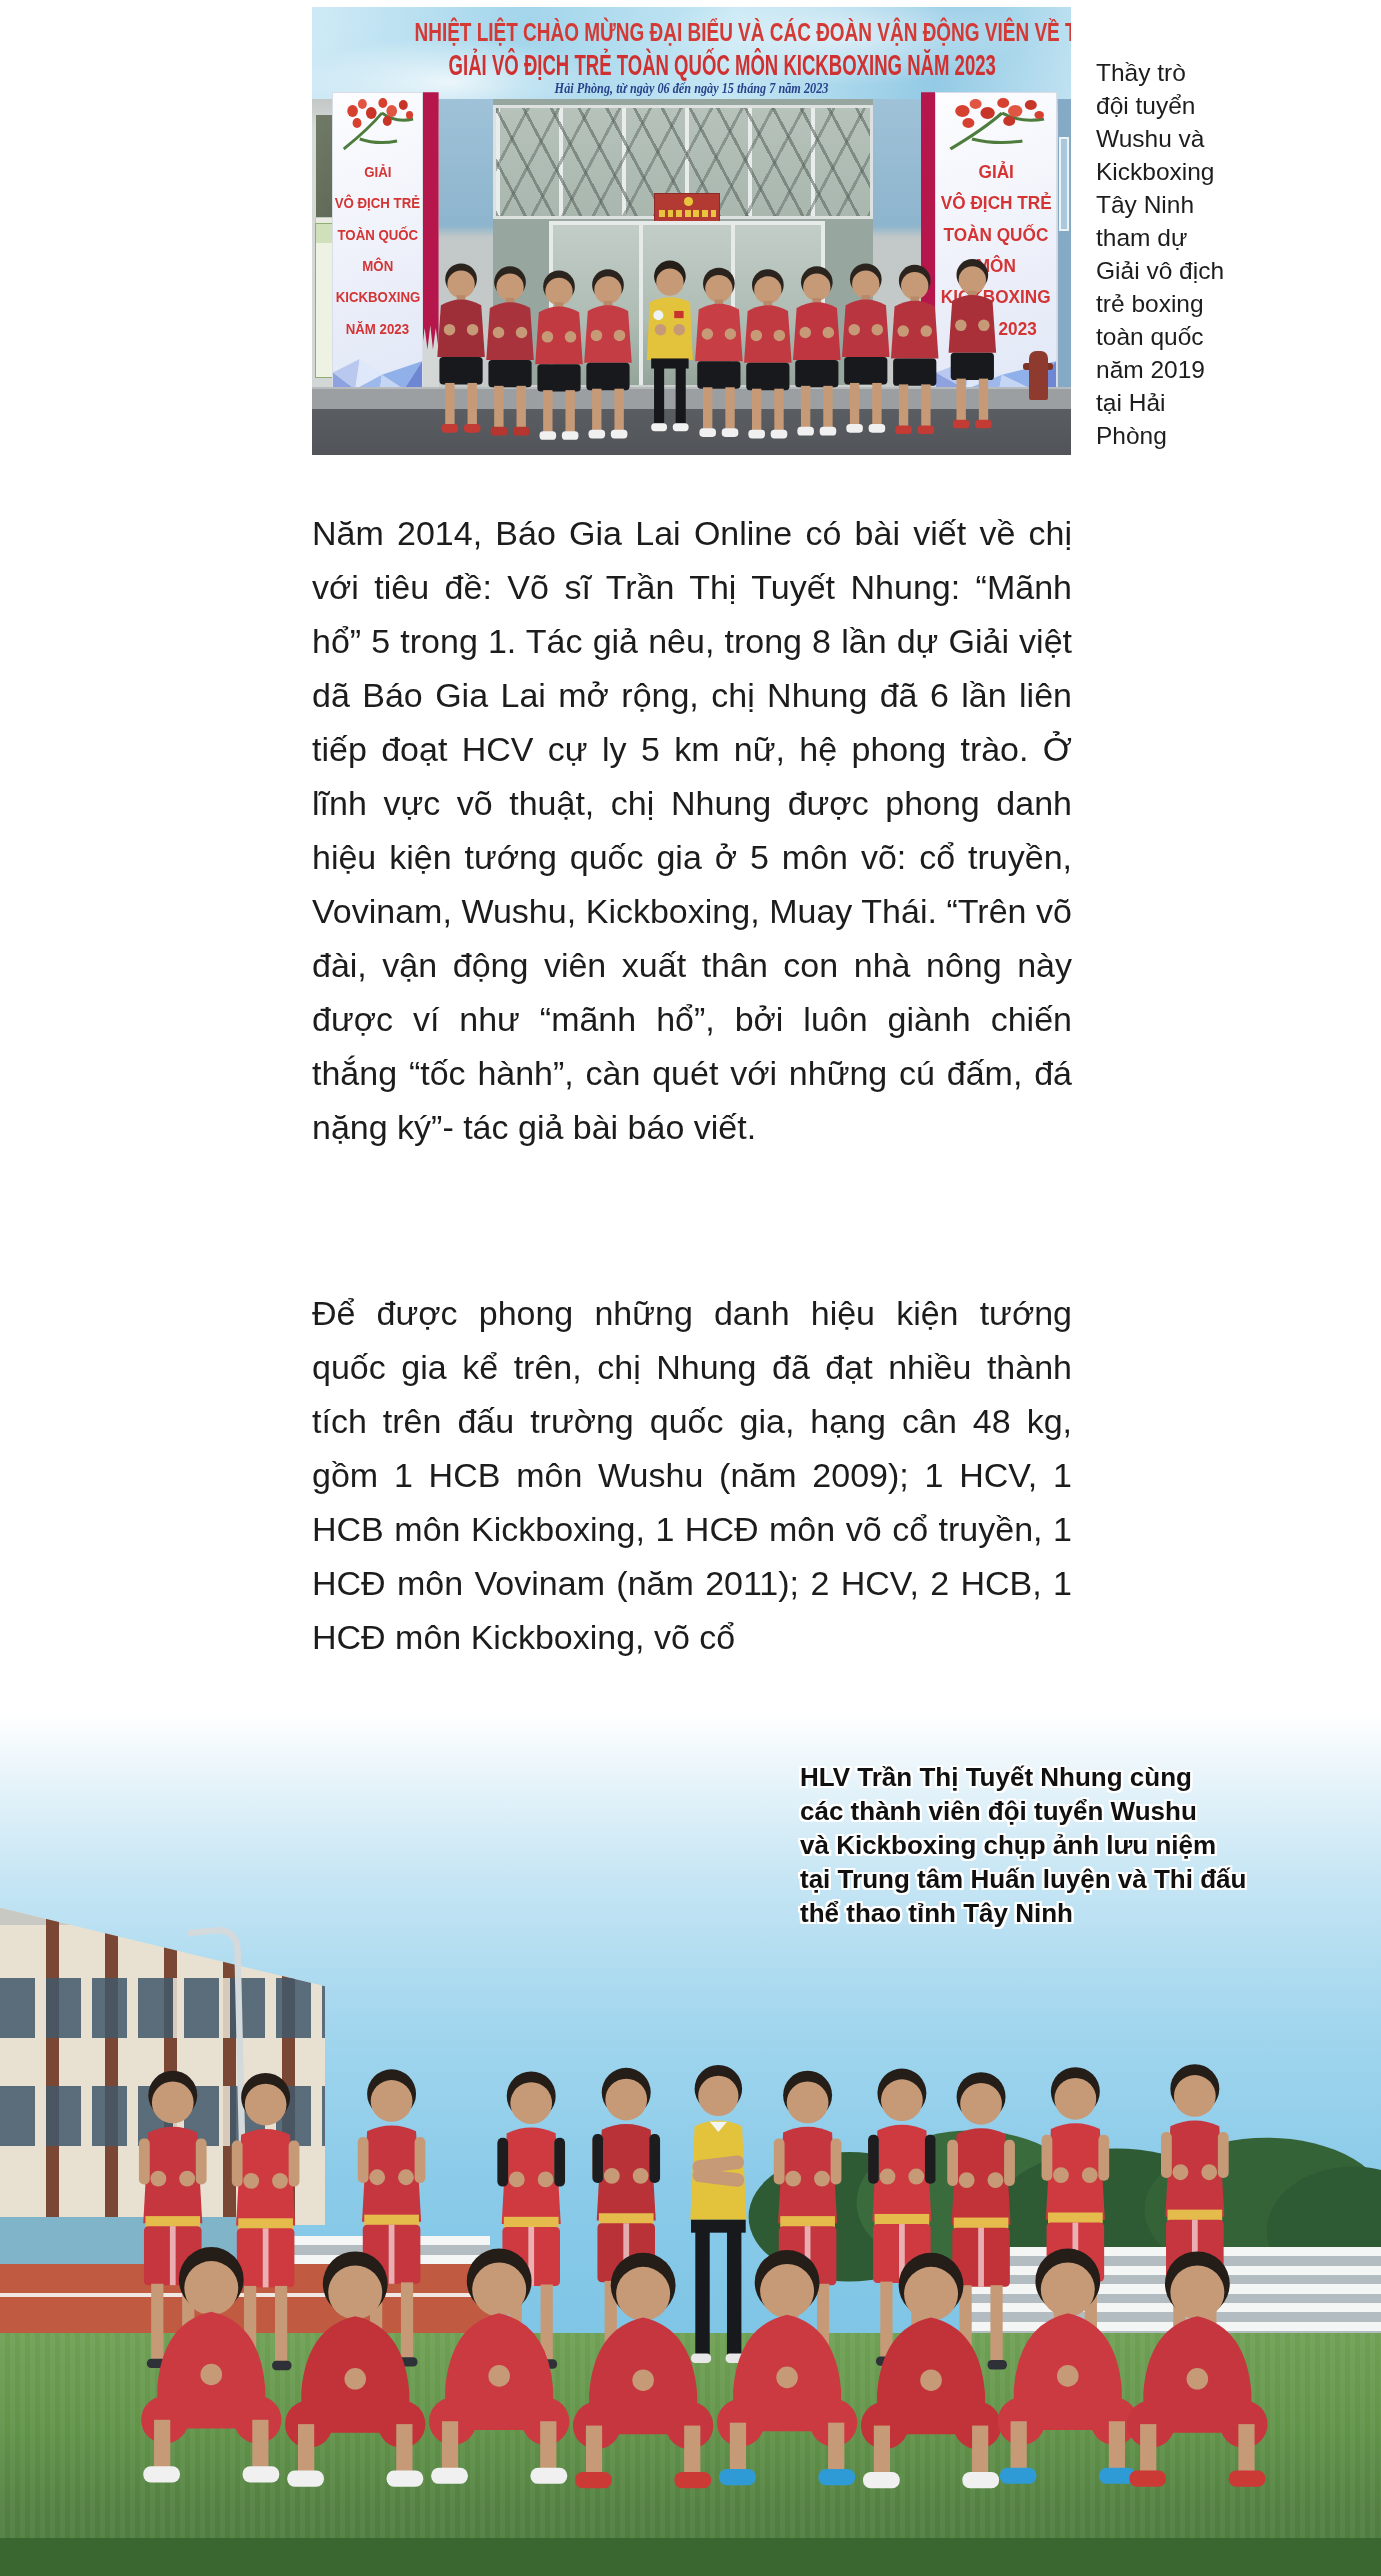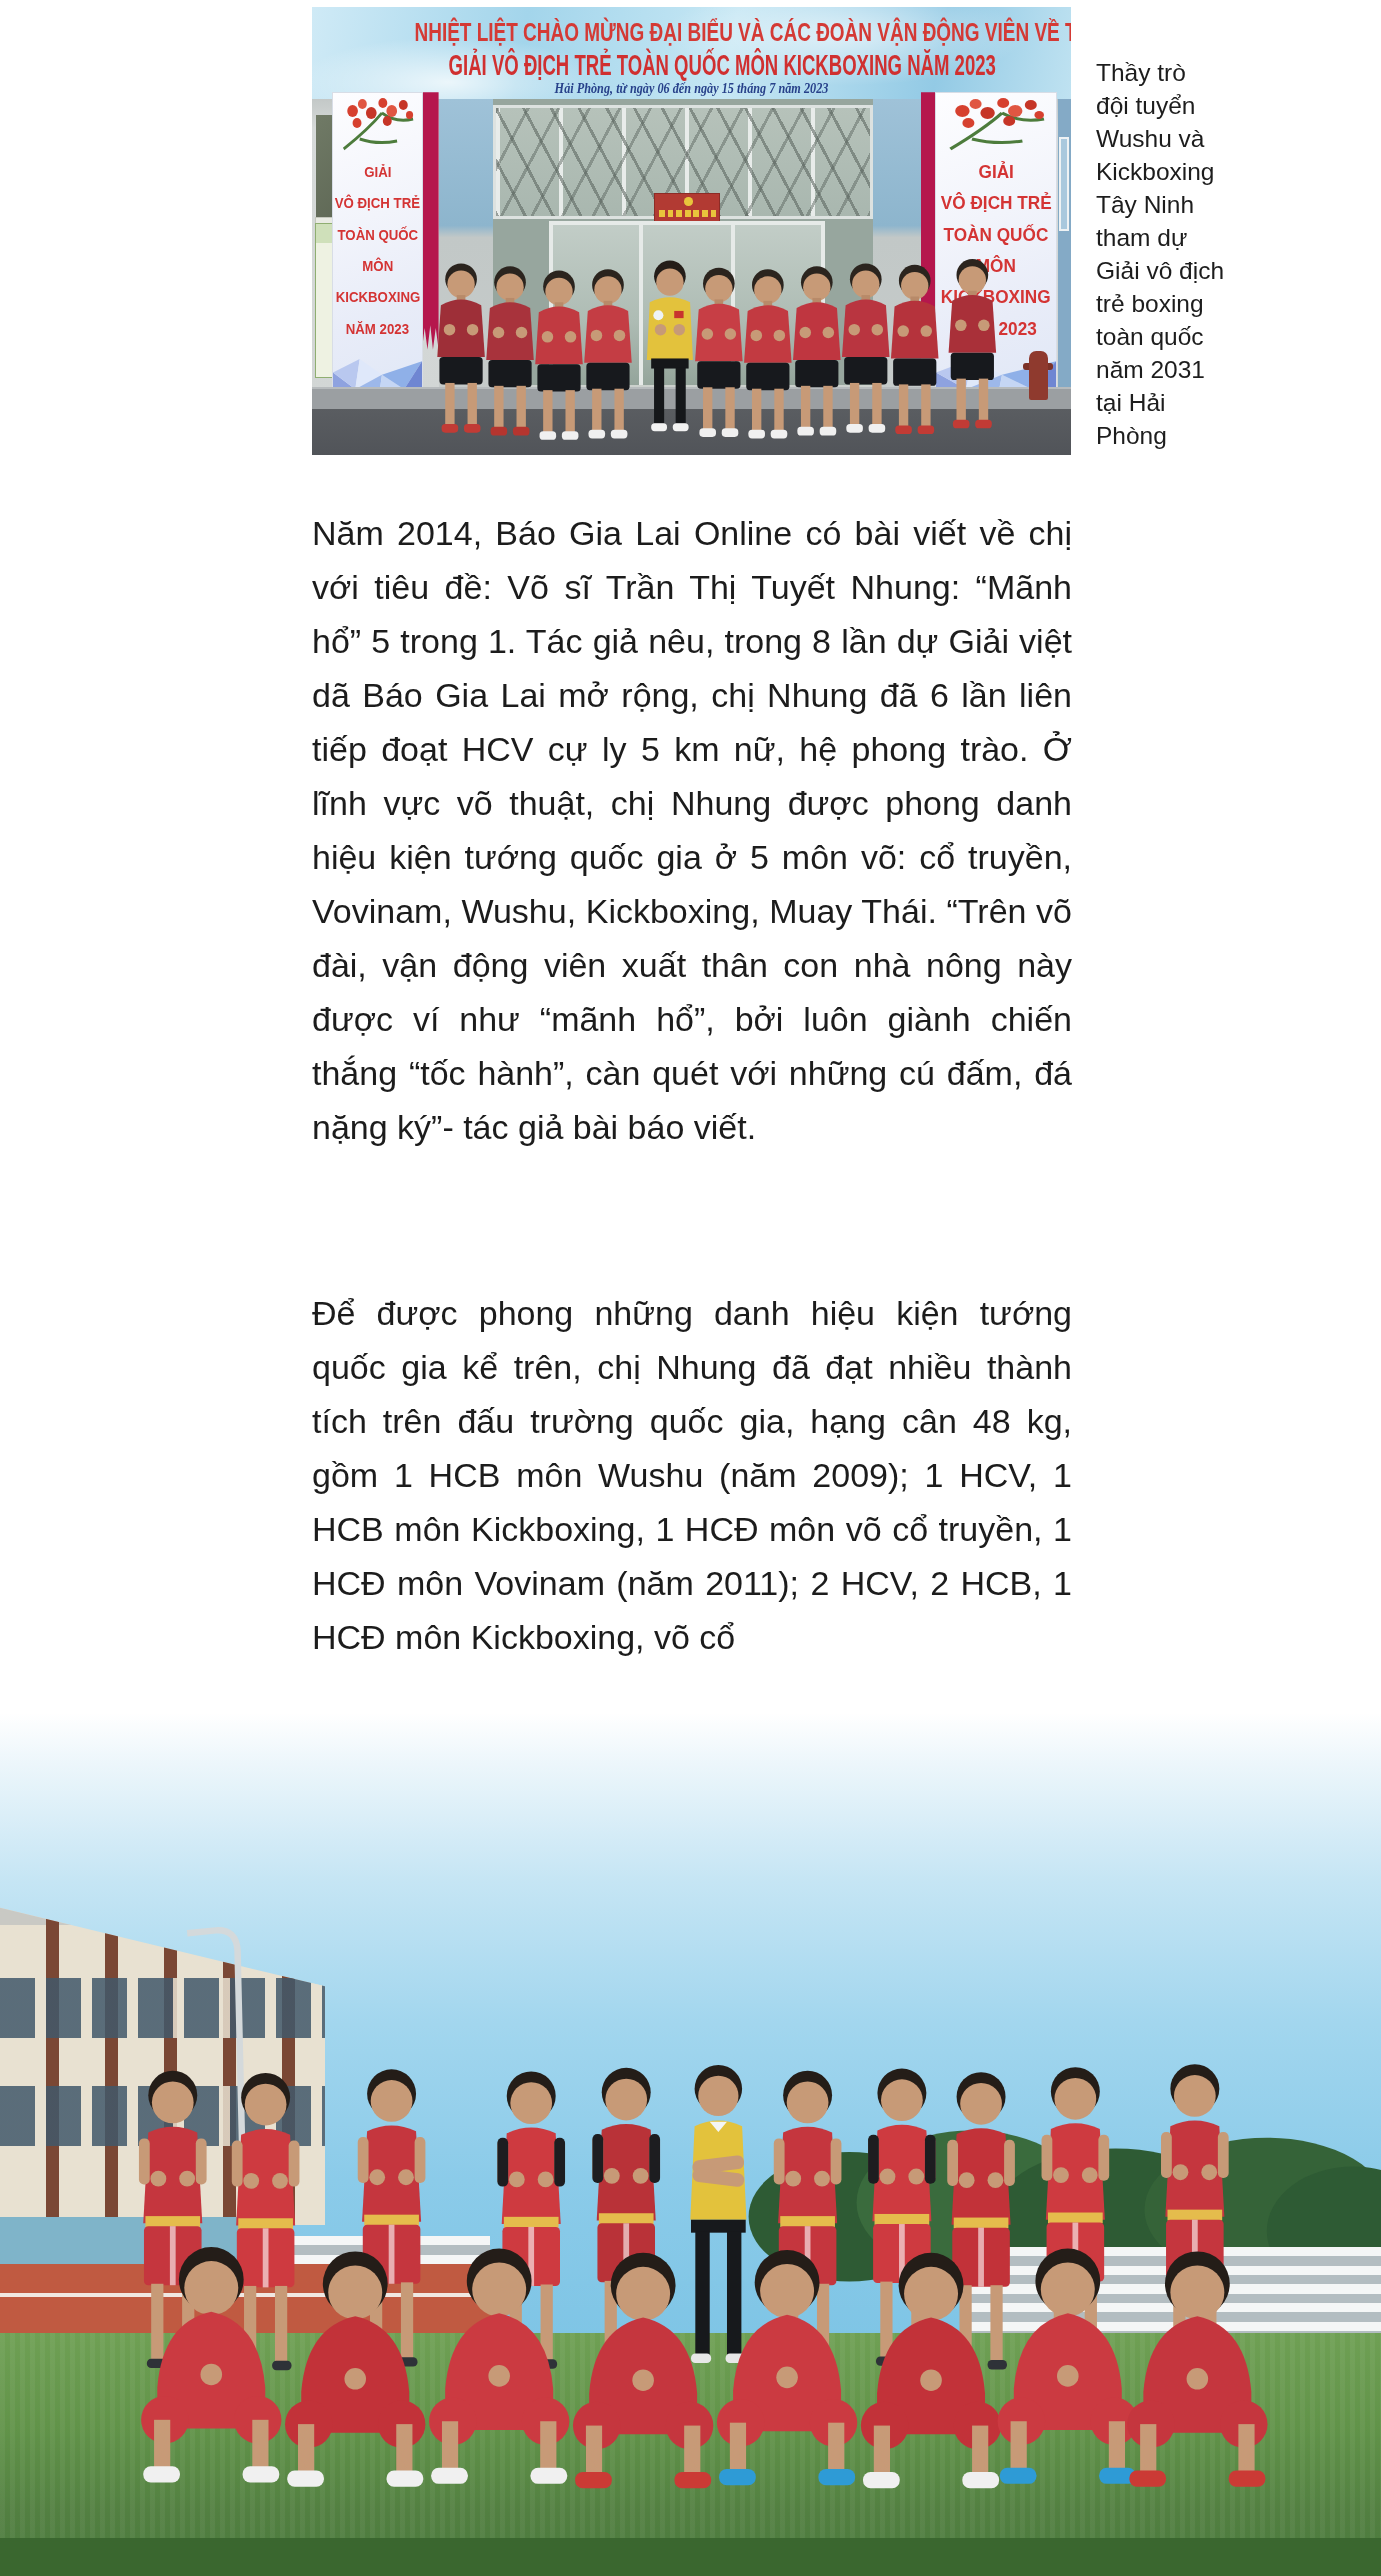--- a/index.html
+++ b/index.html
@@ -305,21 +305,21 @@
 
   <div class="abs top-caption">Thầy trò
 đội tuyển
 Wushu và
 Kickboxing
 Tây Ninh
 tham dự
 Giải vô địch
 trẻ boxing
 toàn quốc
-năm 2031
+năm 2019
 tại Hải
 Phòng</div>
 
   <div class="abs para para1">Năm 2014, Báo Gia Lai Online có bài viết về chị với tiêu đề: Võ sĩ Trần Thị Tuyết Nhung: “Mãnh hổ” 5 trong 1. Tác giả nêu, trong 8 lần dự Giải việt dã Báo Gia Lai mở rộng, chị Nhung đã 6 lần liên tiếp đoạt HCV cự ly 5 km nữ, hệ phong trào. Ở lĩnh vực võ thuật, chị Nhung được phong danh hiệu kiện tướng quốc gia ở 5 môn võ: cổ truyền, Vovinam, Wushu, Kickboxing, Muay Thái. “Trên võ đài, vận động viên xuất thân con nhà nông này được ví như “mãnh hổ”, bởi luôn giành chiến thắng “tốc hành”, càn quét với những cú đấm, đá nặng ký”- tác giả bài báo viết.</div>
   <div class="abs para para2">Để được phong những danh hiệu kiện tướng quốc gia kể trên, chị Nhung đã đạt nhiều thành tích trên đấu trường quốc gia, hạng cân 48 kg, gồm 1 HCB môn Wushu (năm 2009); 1 HCV, 1 HCB môn Kickboxing, 1 HCĐ môn võ cổ truyền, 1 HCĐ môn Vovinam (năm 2011); 2 HCV, 2 HCB, 1 HCĐ môn Kickboxing, võ cổ</div>
 
   <div class="abs bottom-photo">
     <div class="abs bp-sky"></div>
     <div class="abs bp-building">
       <div class="abs bp-b-roof"></div>
@@ -379,15 +379,20 @@
         </g>
       <g transform="translate(1356,744) scale(1.5)">
           <use href="#squat" style="color:#cb3a41;--shoe:#2e9bd6"></use>
         </g>
       <g transform="translate(1536,748) scale(1.5)">
           <use href="#squat" style="color:#c5363e;--shoe:#cb3a35"></use>
         </g>
     </svg>
   </div>
 
+  <div class="abs bottom-caption">HLV Trần Thị Tuyết Nhung cùng
+các thành viên đội tuyển Wushu
+và Kickboxing chụp ảnh lưu niệm
+tại Trung tâm Huấn luyện và Thi đấu
+thể thao tỉnh Tây Ninh</div>
 
 </div>
 
 
 </body></html>

